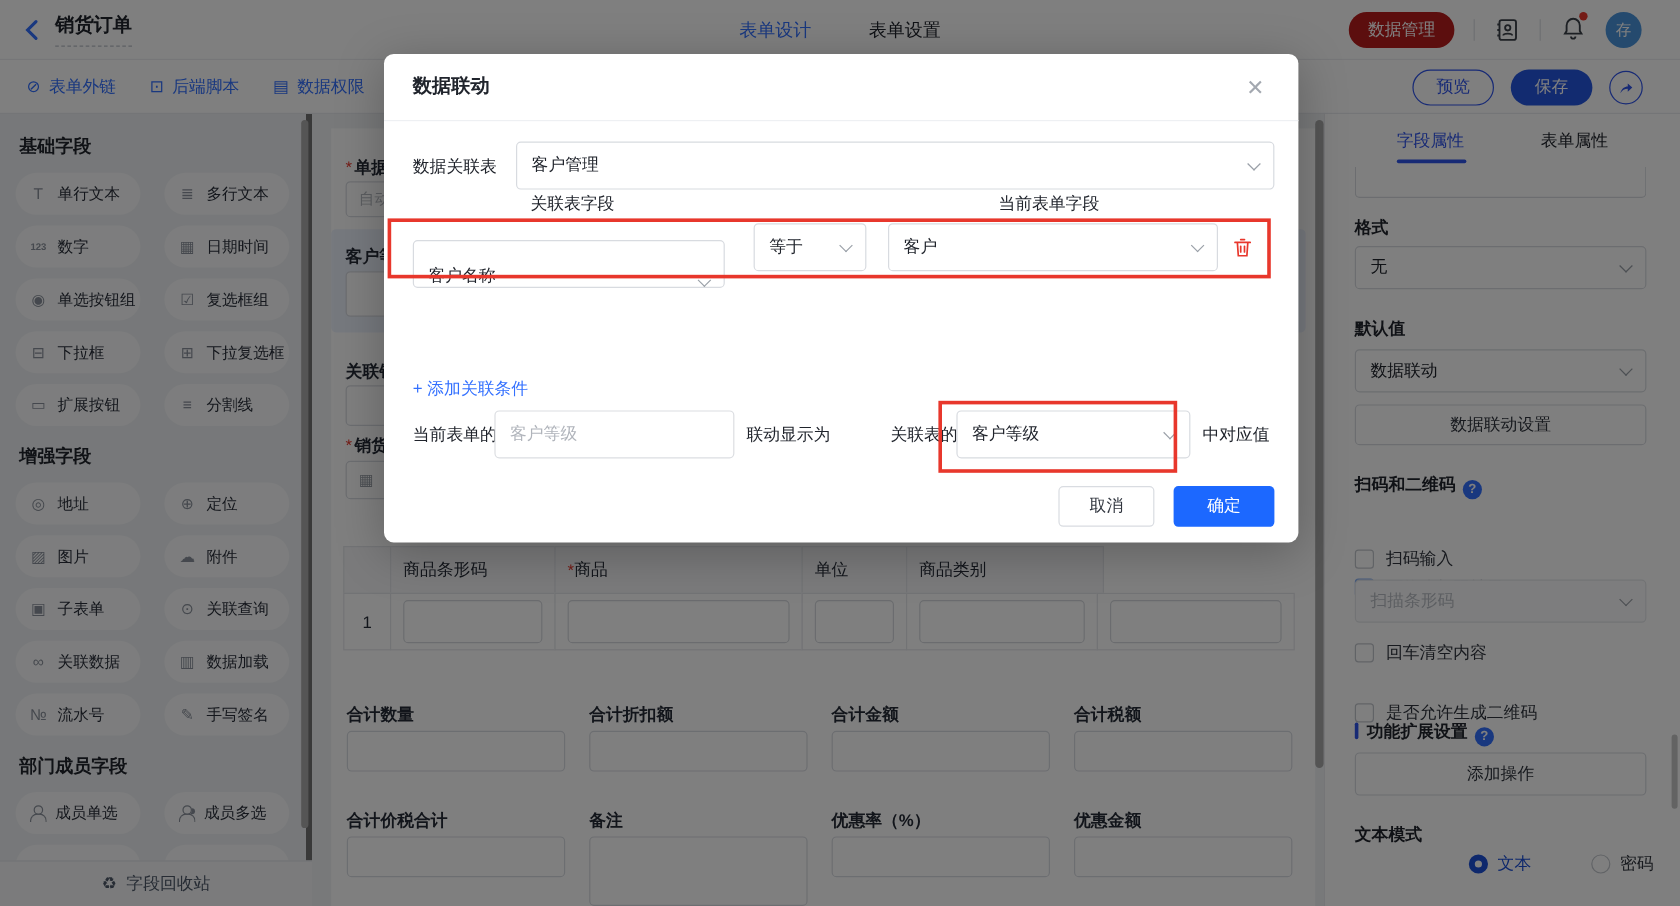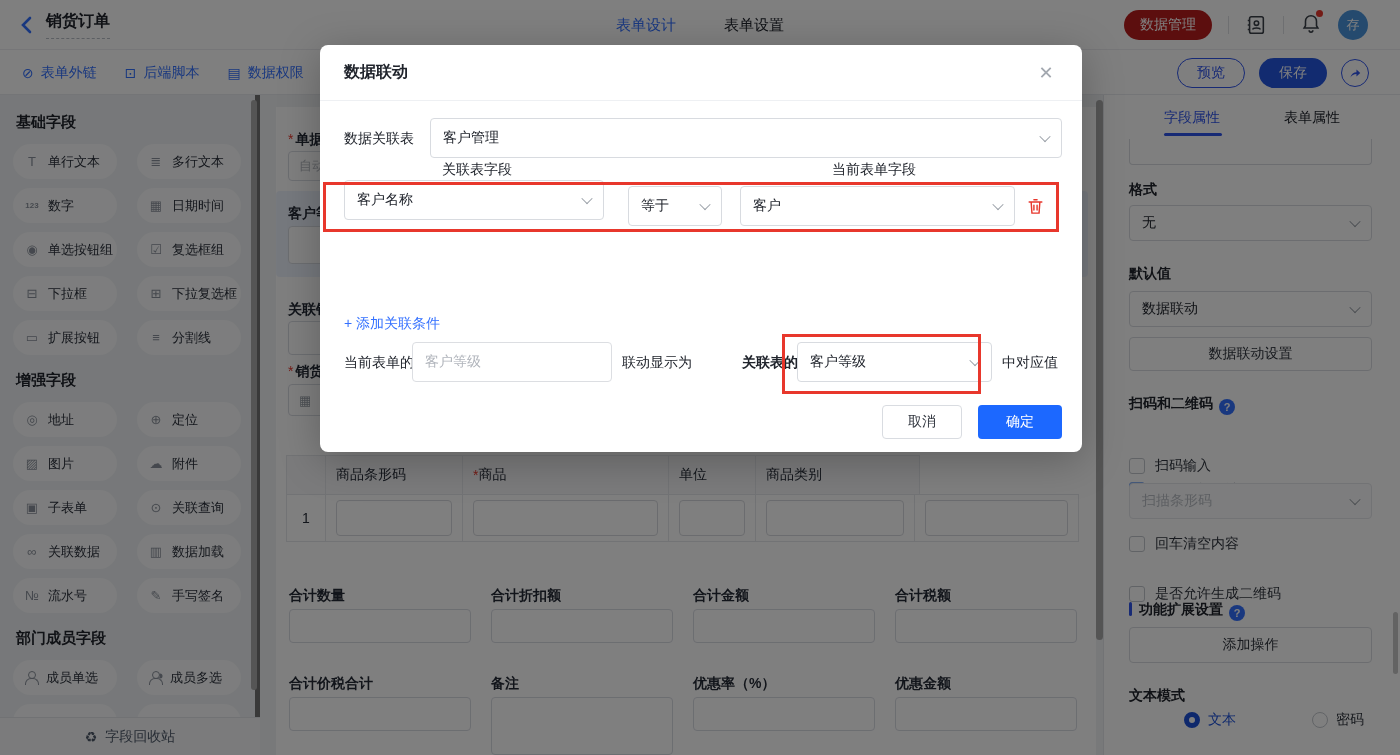--- a/index.html
+++ b/index.html
@@ -77,21 +77,21 @@
   .psel.disabled { color:#b9bdc4; background:#fbfbfc; border-color:#e4e6ea; }
   .pbtn { position:absolute; width:243px; height:36px; background:#fff; border:1px solid #d8dbe0; border-radius:4px; display:flex; align-items:center; justify-content:center; font-size:14px; color:#30353e; cursor:pointer; }
   .chev { width:8px; height:8px; border-right:1.5px solid #9aa0a8; border-bottom:1.5px solid #9aa0a8; transform:rotate(45deg) translate(-1px,-1px); flex:none; }
   .chk-row { position:absolute; display:flex; align-items:center; gap:10px; font-size:14px; color:#30353e; cursor:pointer; }
   .chk { width:16px; height:16px; border:1px solid #c3c7cd; border-radius:3px; background:#fff; flex:none; position:relative; }
   .chk.checked { background:#88b0f2; border-color:#88b0f2; }
   .chk.checked::after { content:"✓"; position:absolute; left:2px; top:-1px; color:#fff; font-size:12px; }
   .chk-row.disabled { color:#b8bcc2;margin-top:26px; }
   .qicon { display:inline-flex; width:16px; height:16px; border-radius:50%; background:#3370ff; color:#fff; font-size:11px; font-weight:700; align-items:center; justify-content:center; margin-left:6px; vertical-align:-3px; }
   .secbar { display:inline-block; width:3px; height:14px; background:#2f54eb; border-radius:2px; margin-right:7px; vertical-align:-2px; }
-  .radio-row { position:absolute; display:flex; align-items:center; gap:76px; font-size:14px; }
+  .radio-row { position:absolute; display:flex; align-items:center; gap:50px; font-size:14px;margin-left:40px; }
   .radio { display:flex; align-items:center; gap:8px; cursor:pointer; color:#30353e; }
   .rdot { width:16px; height:16px; border-radius:50%; border:1px solid #c3c7cd; background:#fff; flex:none; position:relative; }
   .radio.selected .rdot { border:5px solid #1c50d8; }
   .radio.selected { color:#1c50d8; }
 
   
   .thumb { position:absolute; border-radius:4px; }
 
   
   .dim { position:absolute; inset:0; background:rgba(0,0,0,0.5); z-index:50; }
@@ -419,42 +419,42 @@
 
     <div class="m-label" style="left:24px; top:85px;">数据关联表</div>
     <div class="msel" style="left:110px; top:73px; width:632px;">
         <span>客户管理</span>
         <span class="chev"></span>
       </div>
 
     <div class="m-colhead" style="left:122px;">关联表字段</div>
     <div class="m-colhead" style="left:512px;">当前表单字段</div>
 
-    <div class="msel" style="left:24px; top:135px; width:260px;">
+    <div class="msel" style="left:24px; top:155px; width:260px;align-items:flex-end;">
         <span>客户名称</span>
         <span class="chev"></span>
       </div>
     <div class="msel" style="left:308px; top:141px; width:94px;">
         <span>等于</span>
         <span class="chev"></span>
       </div>
     <div class="msel" style="left:420px; top:141px; width:275px;">
         <span>客户</span>
         <span class="chev"></span>
       </div>
     <svg class="trash" viewBox="0 0 24 24" fill="none" stroke="#e8372c" stroke-width="1.8" stroke-linecap="round">
         <path d="M4 7h16M10 4h4M6.5 7l1 14h9l1-14M10 11v6M14 11v6"></path>
       </svg>
 
     <div class="m-link"><span>+</span> <span>添加关联条件</span></div>
 
     <div class="m-label" style="left:24px; top:309px;">当前表单的</div>
     <div class="m-input" style="left:92px; top:297px; width:200px;">客户等级</div>
     <div class="m-label" style="left:302px; top:309px;">联动显示为</div>
-    <div class="m-label" style="left:422px; top:309px;font-weight:bold;">关联表的</div>
+    <div class="m-label" style="left:422px; top:309px;">关联表的</div>
     <div class="msel" style="left:477px; top:297px; width:195px;">
         <span>客户等级</span>
         <span class="chev"></span>
       </div>
     <div class="m-label" style="left:682px; top:309px;">中对应值</div>
 
     <div class="m-btn-cancel">取消</div>
     <div class="m-btn-ok">确定</div>
   </div>
 

